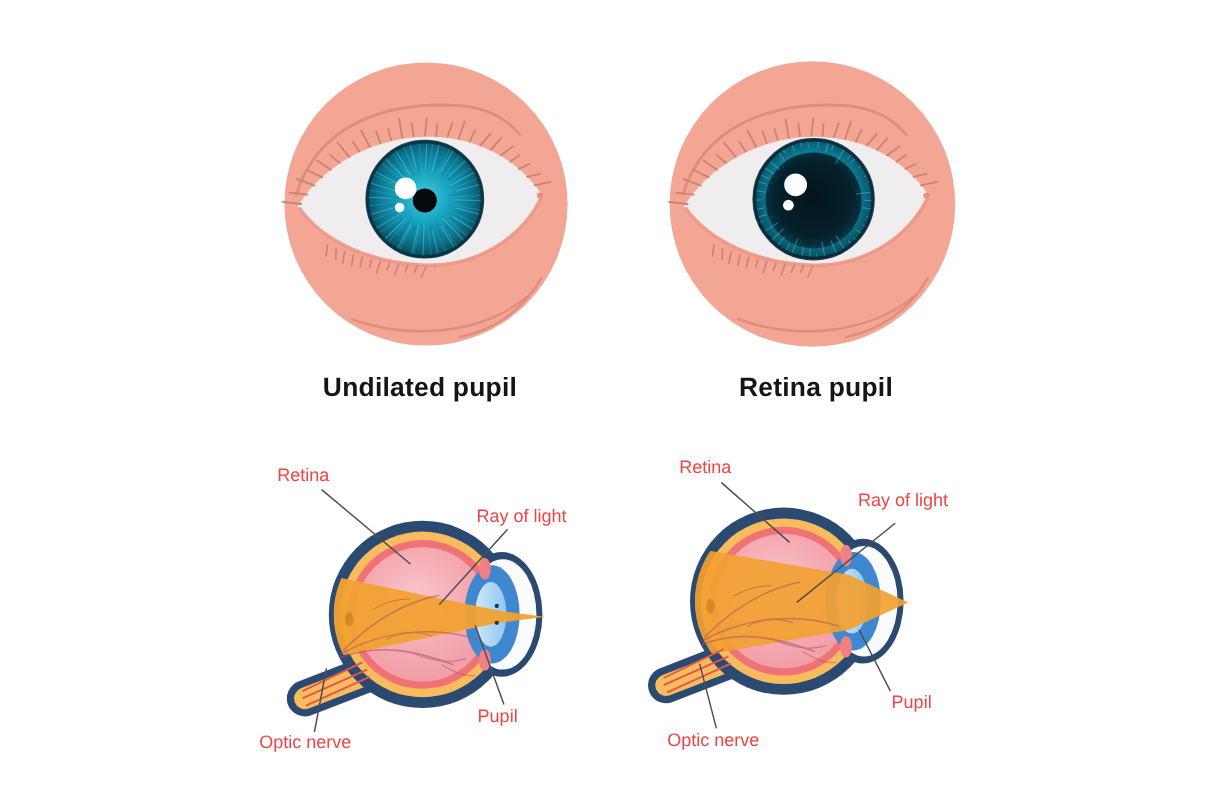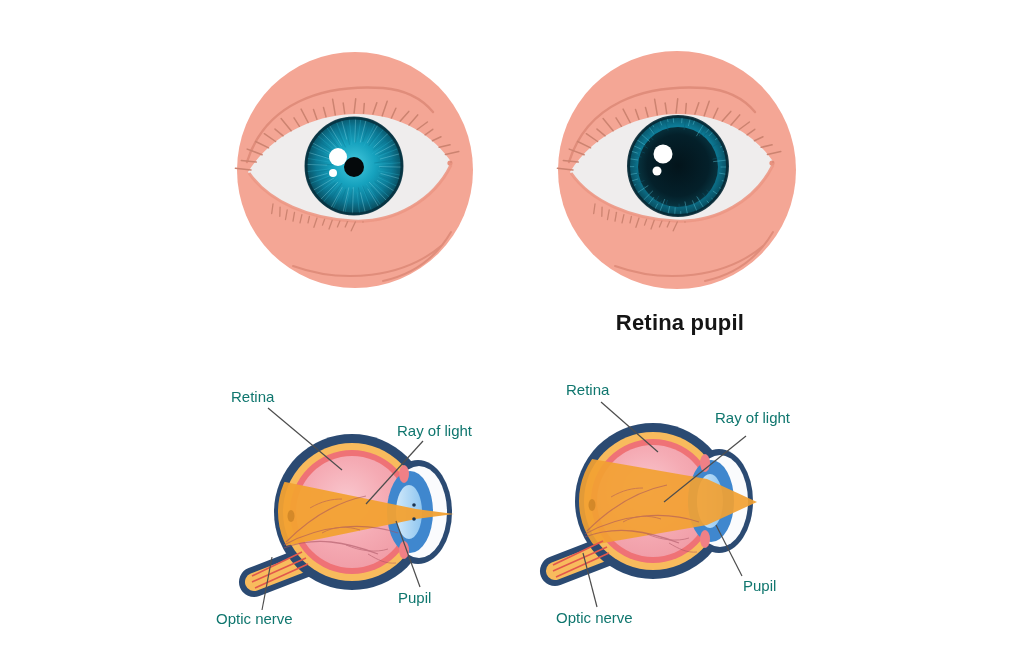--- a/index.html
+++ b/index.html
@@ -1,20 +1,20 @@
 <!DOCTYPE html>
 <html><head>
 <meta charset="utf-8">
 <style>
   html,body{margin:0;padding:0;background:#fff;}
   .stage{position:relative;width:1024px;height:672px;background:#fff;overflow:hidden;
          font-family:"Liberation Sans",sans-serif;}
   .heading{position:absolute;width:240px;text-align:center;font-size:22px;font-weight:700;
            color:#151515;letter-spacing:.2px;}
-  .dlabel{position:absolute;font-size:15px;color:#0f766e;white-space:nowrap;}
+  .dlabel{position:absolute;font-size:15px;color:#ef4444;white-space:nowrap;}
   svg{position:absolute;left:0;top:0;}
 </style>
 </head>
 <body>
 
 <div class="stage">
 
 <svg width="1024" height="672" viewBox="0 0 1024 672">
   <defs>
     <radialGradient id="gIris" cx="50%" cy="48%" r="55%">
@@ -412,20 +412,21 @@
     <line x1="423" y1="441" x2="366" y2="504"></line>
     <line x1="420" y1="587" x2="396" y2="521"></line>
     <line x1="262" y1="610" x2="272" y2="557"></line>
     <line x1="601" y1="402" x2="658" y2="452"></line>
     <line x1="746" y1="436" x2="664" y2="502"></line>
     <line x1="742" y1="576" x2="716" y2="525"></line>
     <line x1="597" y1="607" x2="583" y2="553"></line>
   </g>
 </svg>
 
+<div class="heading" style="left:230px;top:310px;">Undilated pupil</div>
 <div class="heading" style="left:560px;top:310px;">Retina pupil</div>
 
 <div class="dlabel" style="left:231px;top:388px;">Retina</div>
 <div class="dlabel" style="left:397px;top:422px;">Ray of light</div>
 <div class="dlabel" style="left:398px;top:589px;">Pupil</div>
 <div class="dlabel" style="left:216px;top:610px;">Optic nerve</div>
 
 <div class="dlabel" style="left:566px;top:381px;">Retina</div>
 <div class="dlabel" style="left:715px;top:409px;">Ray of light</div>
 <div class="dlabel" style="left:743px;top:577px;">Pupil</div>

